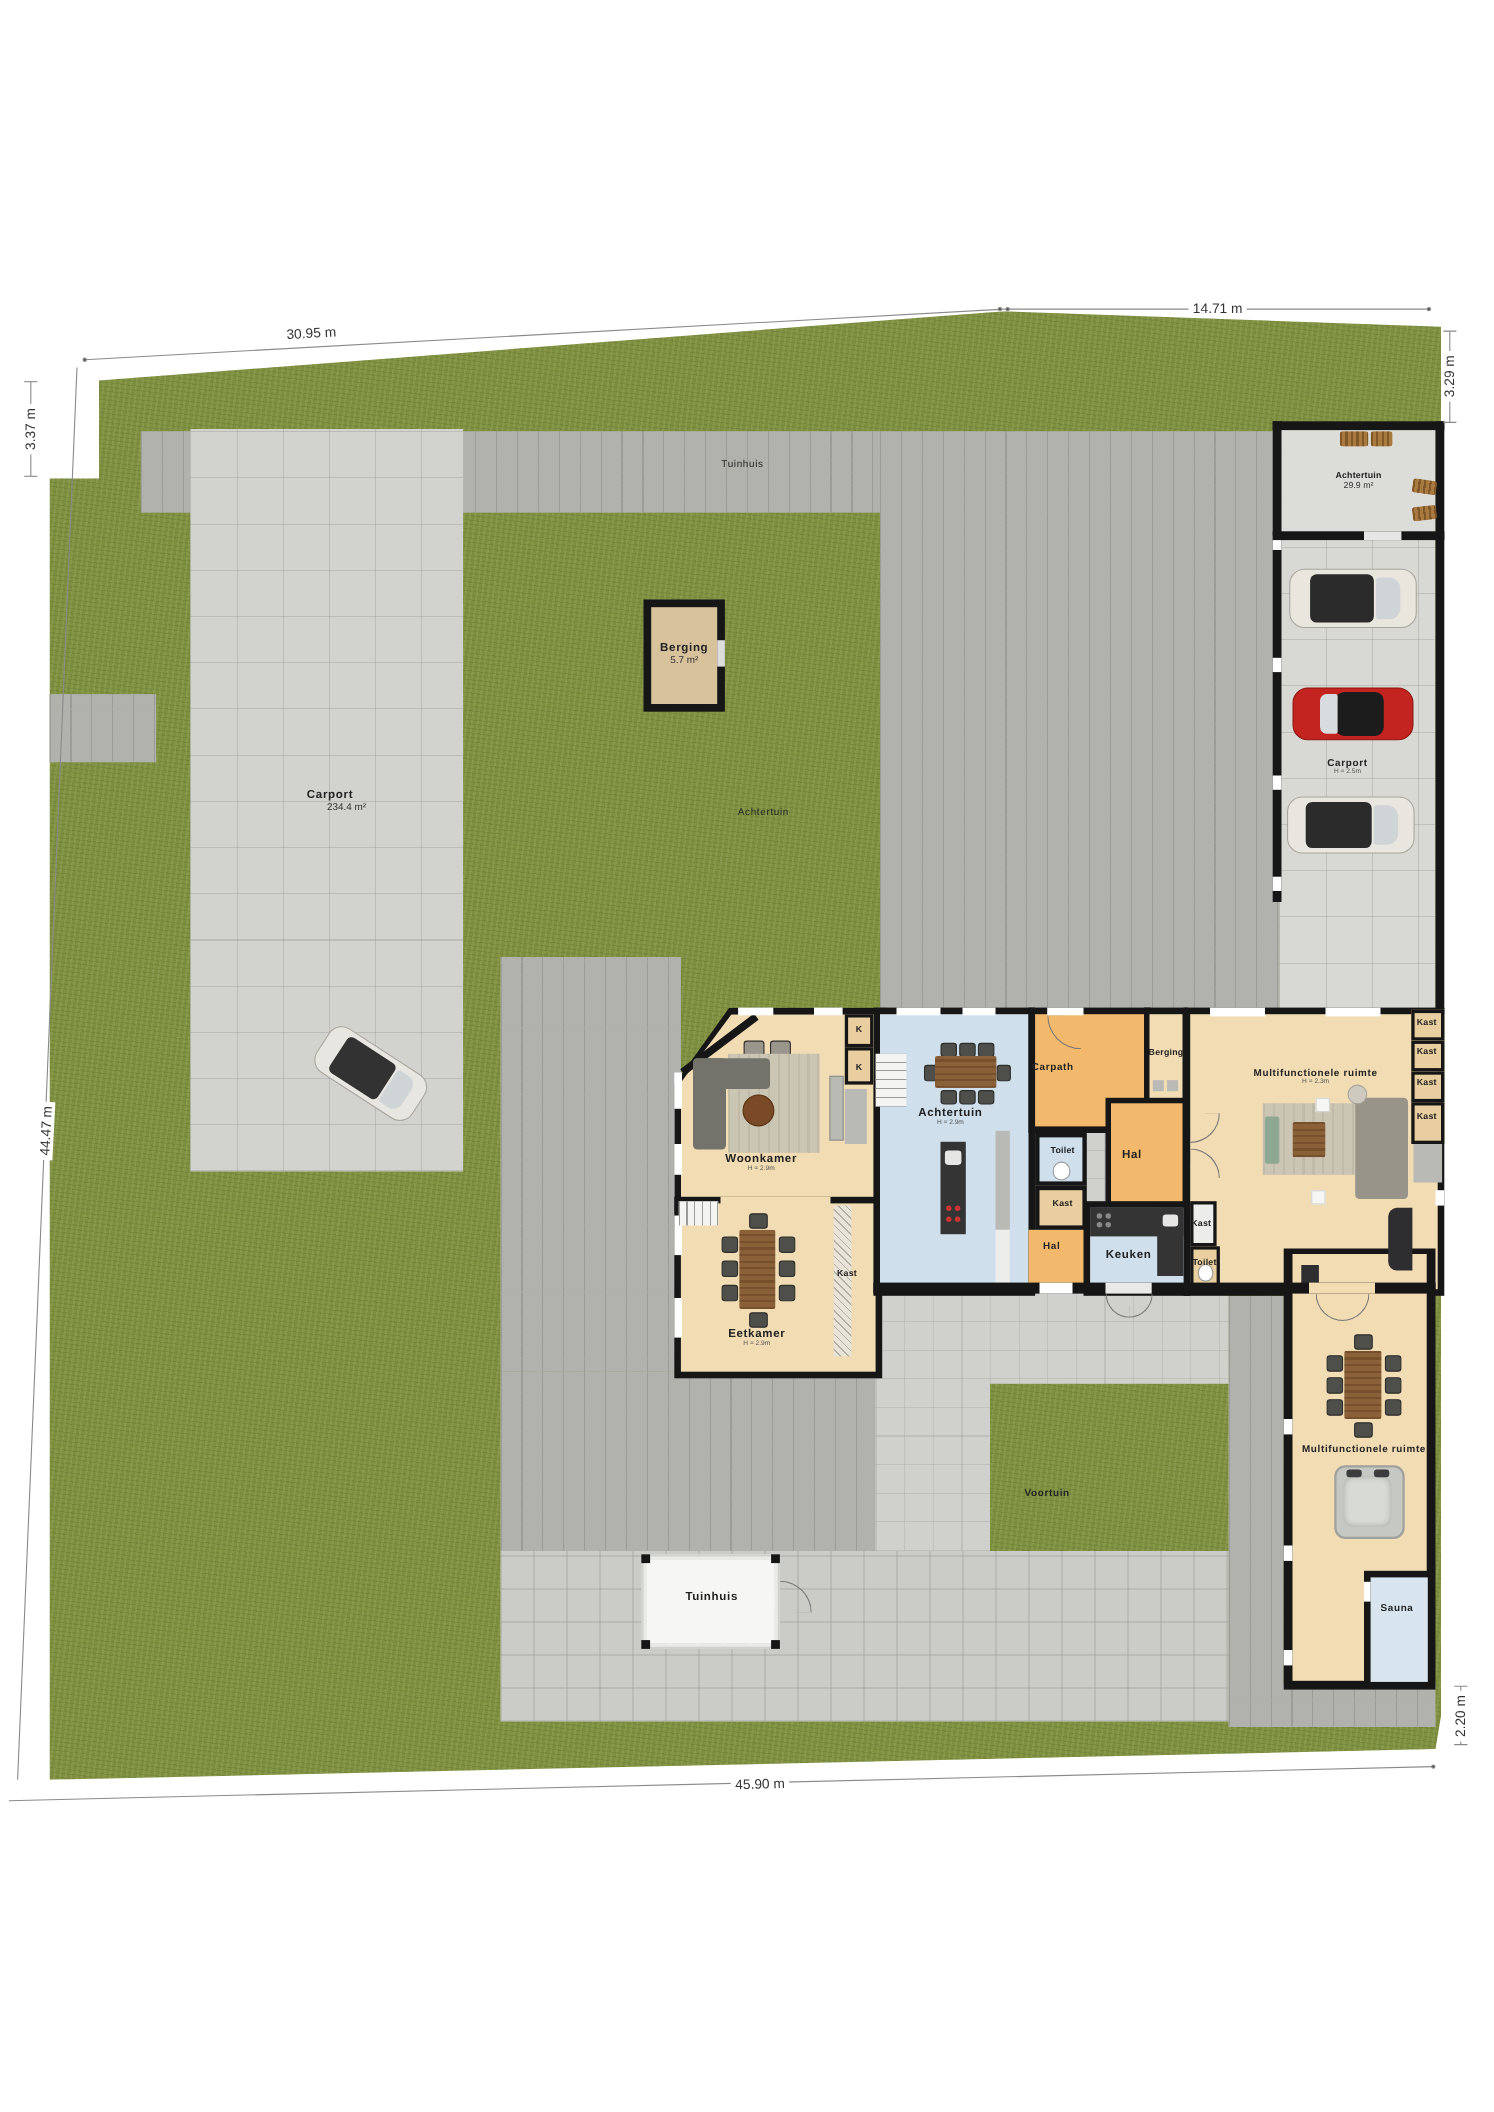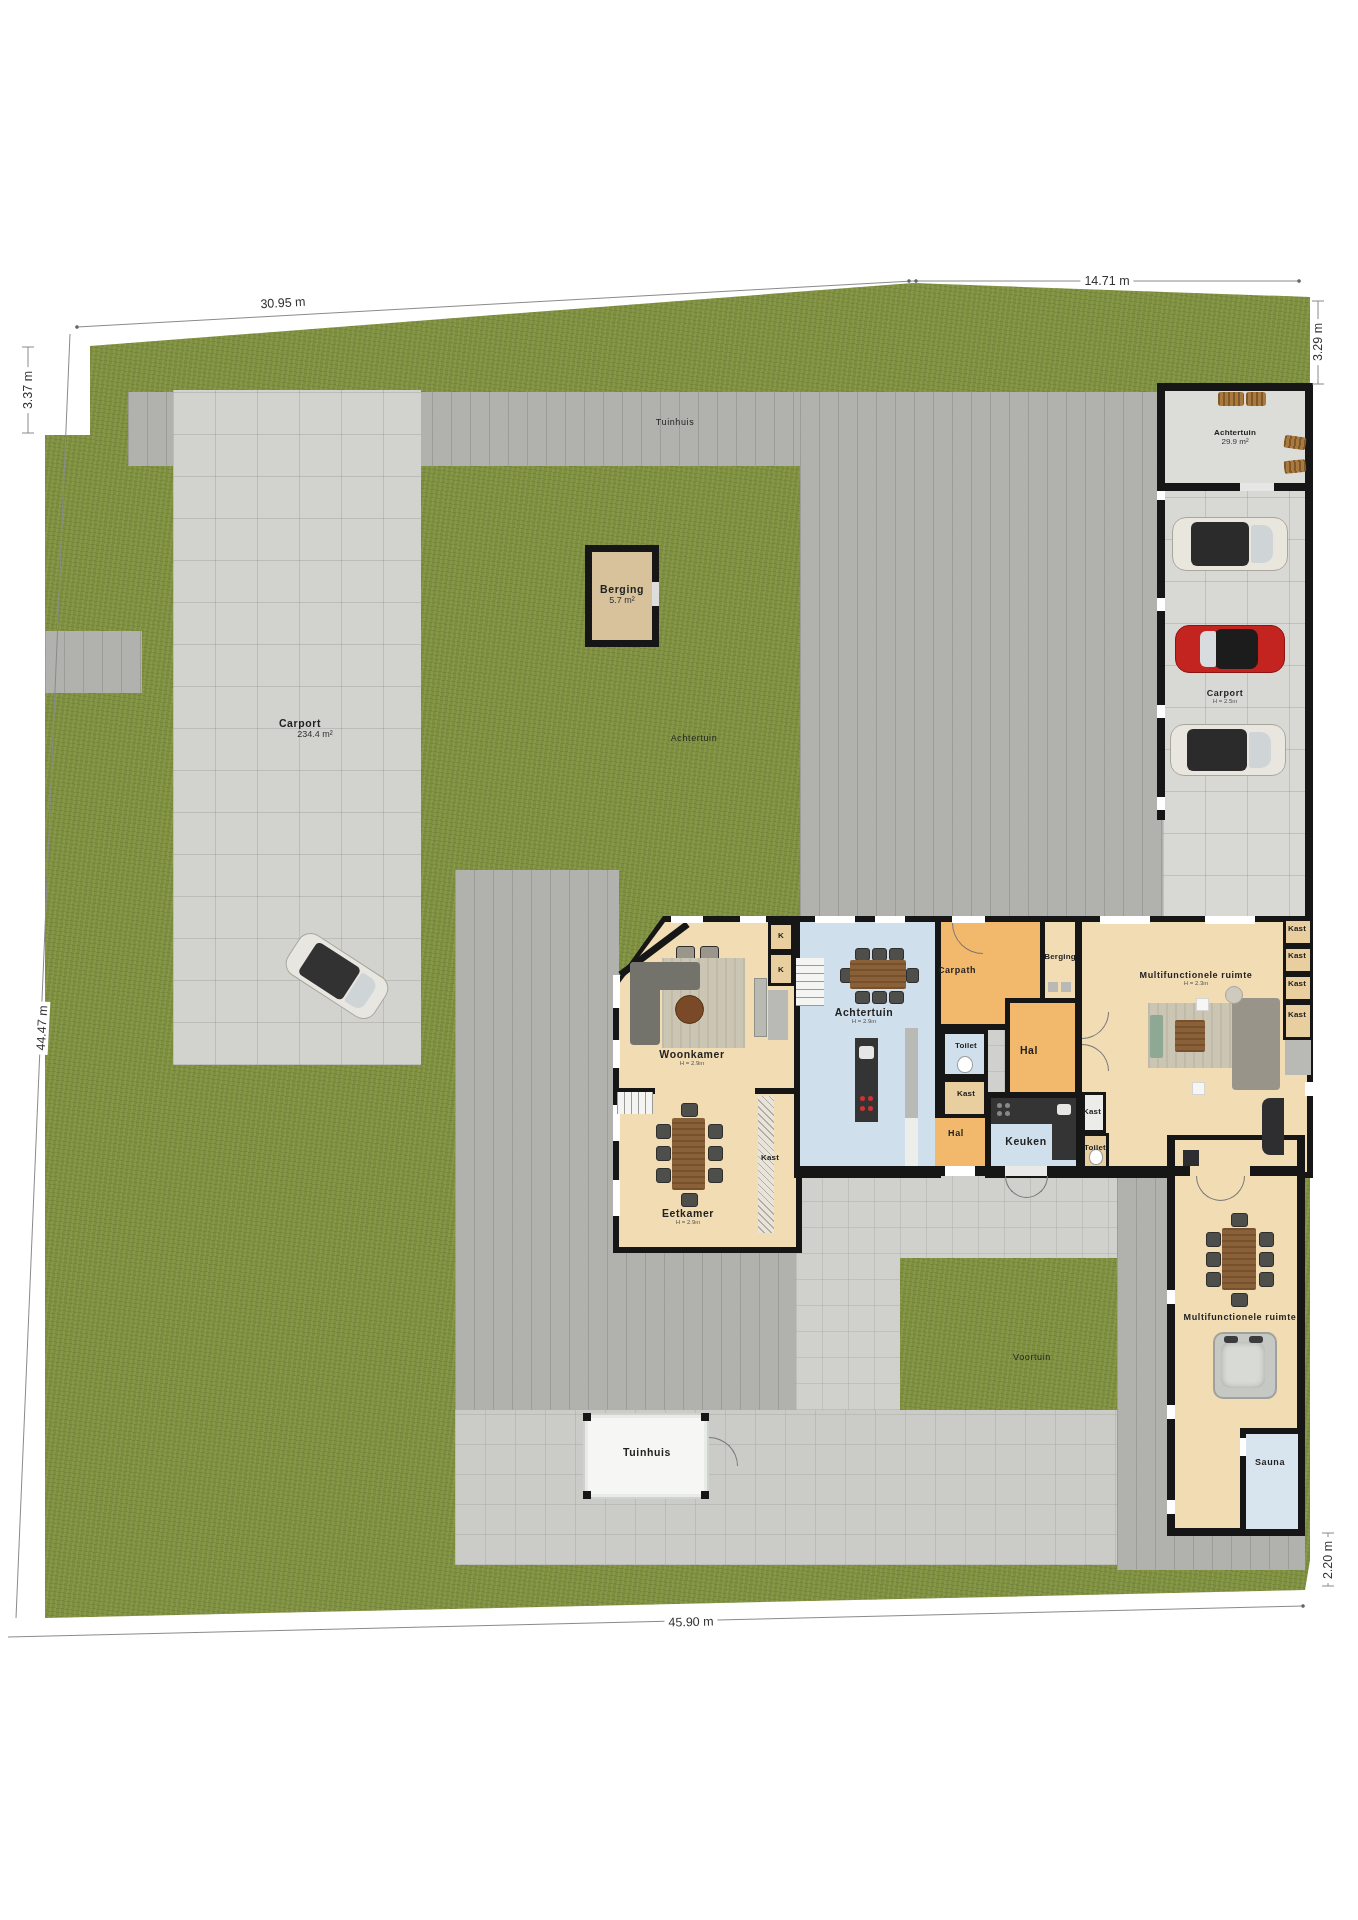--- a/index.html
+++ b/index.html
@@ -341,21 +341,21 @@
   <div class="lbl s8" style="left:1297px;top:929px;">Kast</div>
   <div class="lbl s8" style="left:1297px;top:956px;">Kast</div>
   <div class="lbl s8" style="left:1297px;top:984px;">Kast</div>
   <div class="lbl s8" style="left:1297px;top:1015px;">Kast</div>
   <div class="lbl s8" style="left:770px;top:1158px;">Kast</div>
   <div class="lbl s8" style="left:781px;top:936px;">K</div>
   <div class="lbl s8" style="left:781px;top:970px;">K</div>
   <div class="lbl s9" style="left:1240px;top:1317px;">Multifunctionele ruimte</div>
   <div class="lbl s9" style="left:1270px;top:1462px;">Sauna</div>
   <div class="lbl" style="left:647px;top:1452px;font-weight:600;">Tuinhuis</div>
-  <div class="lbl s9" style="left:1032px;top:1357px;font-weight:400;">Voortuin</div>
+  <div class="lbl s9" style="left:952px;top:1357px;font-weight:700;">Voortuin</div>
 
   <svg class="svgdims" width="1358" height="1920" viewBox="0 0 1358 1920">
     <g stroke="#8a8a8a" stroke-width="1" fill="#555">
       <line x1="77" y1="327" x2="913" y2="281"></line>
       <line x1="913" y1="281" x2="1299" y2="281"></line>
       <circle cx="77" cy="327" r="1.5"></circle>
       <circle cx="909" cy="281" r="1.5"></circle>
       <circle cx="916" cy="281" r="1.5"></circle>
       <circle cx="1299" cy="281" r="1.5"></circle>
       <line x1="28" y1="347" x2="28" y2="433"></line>

